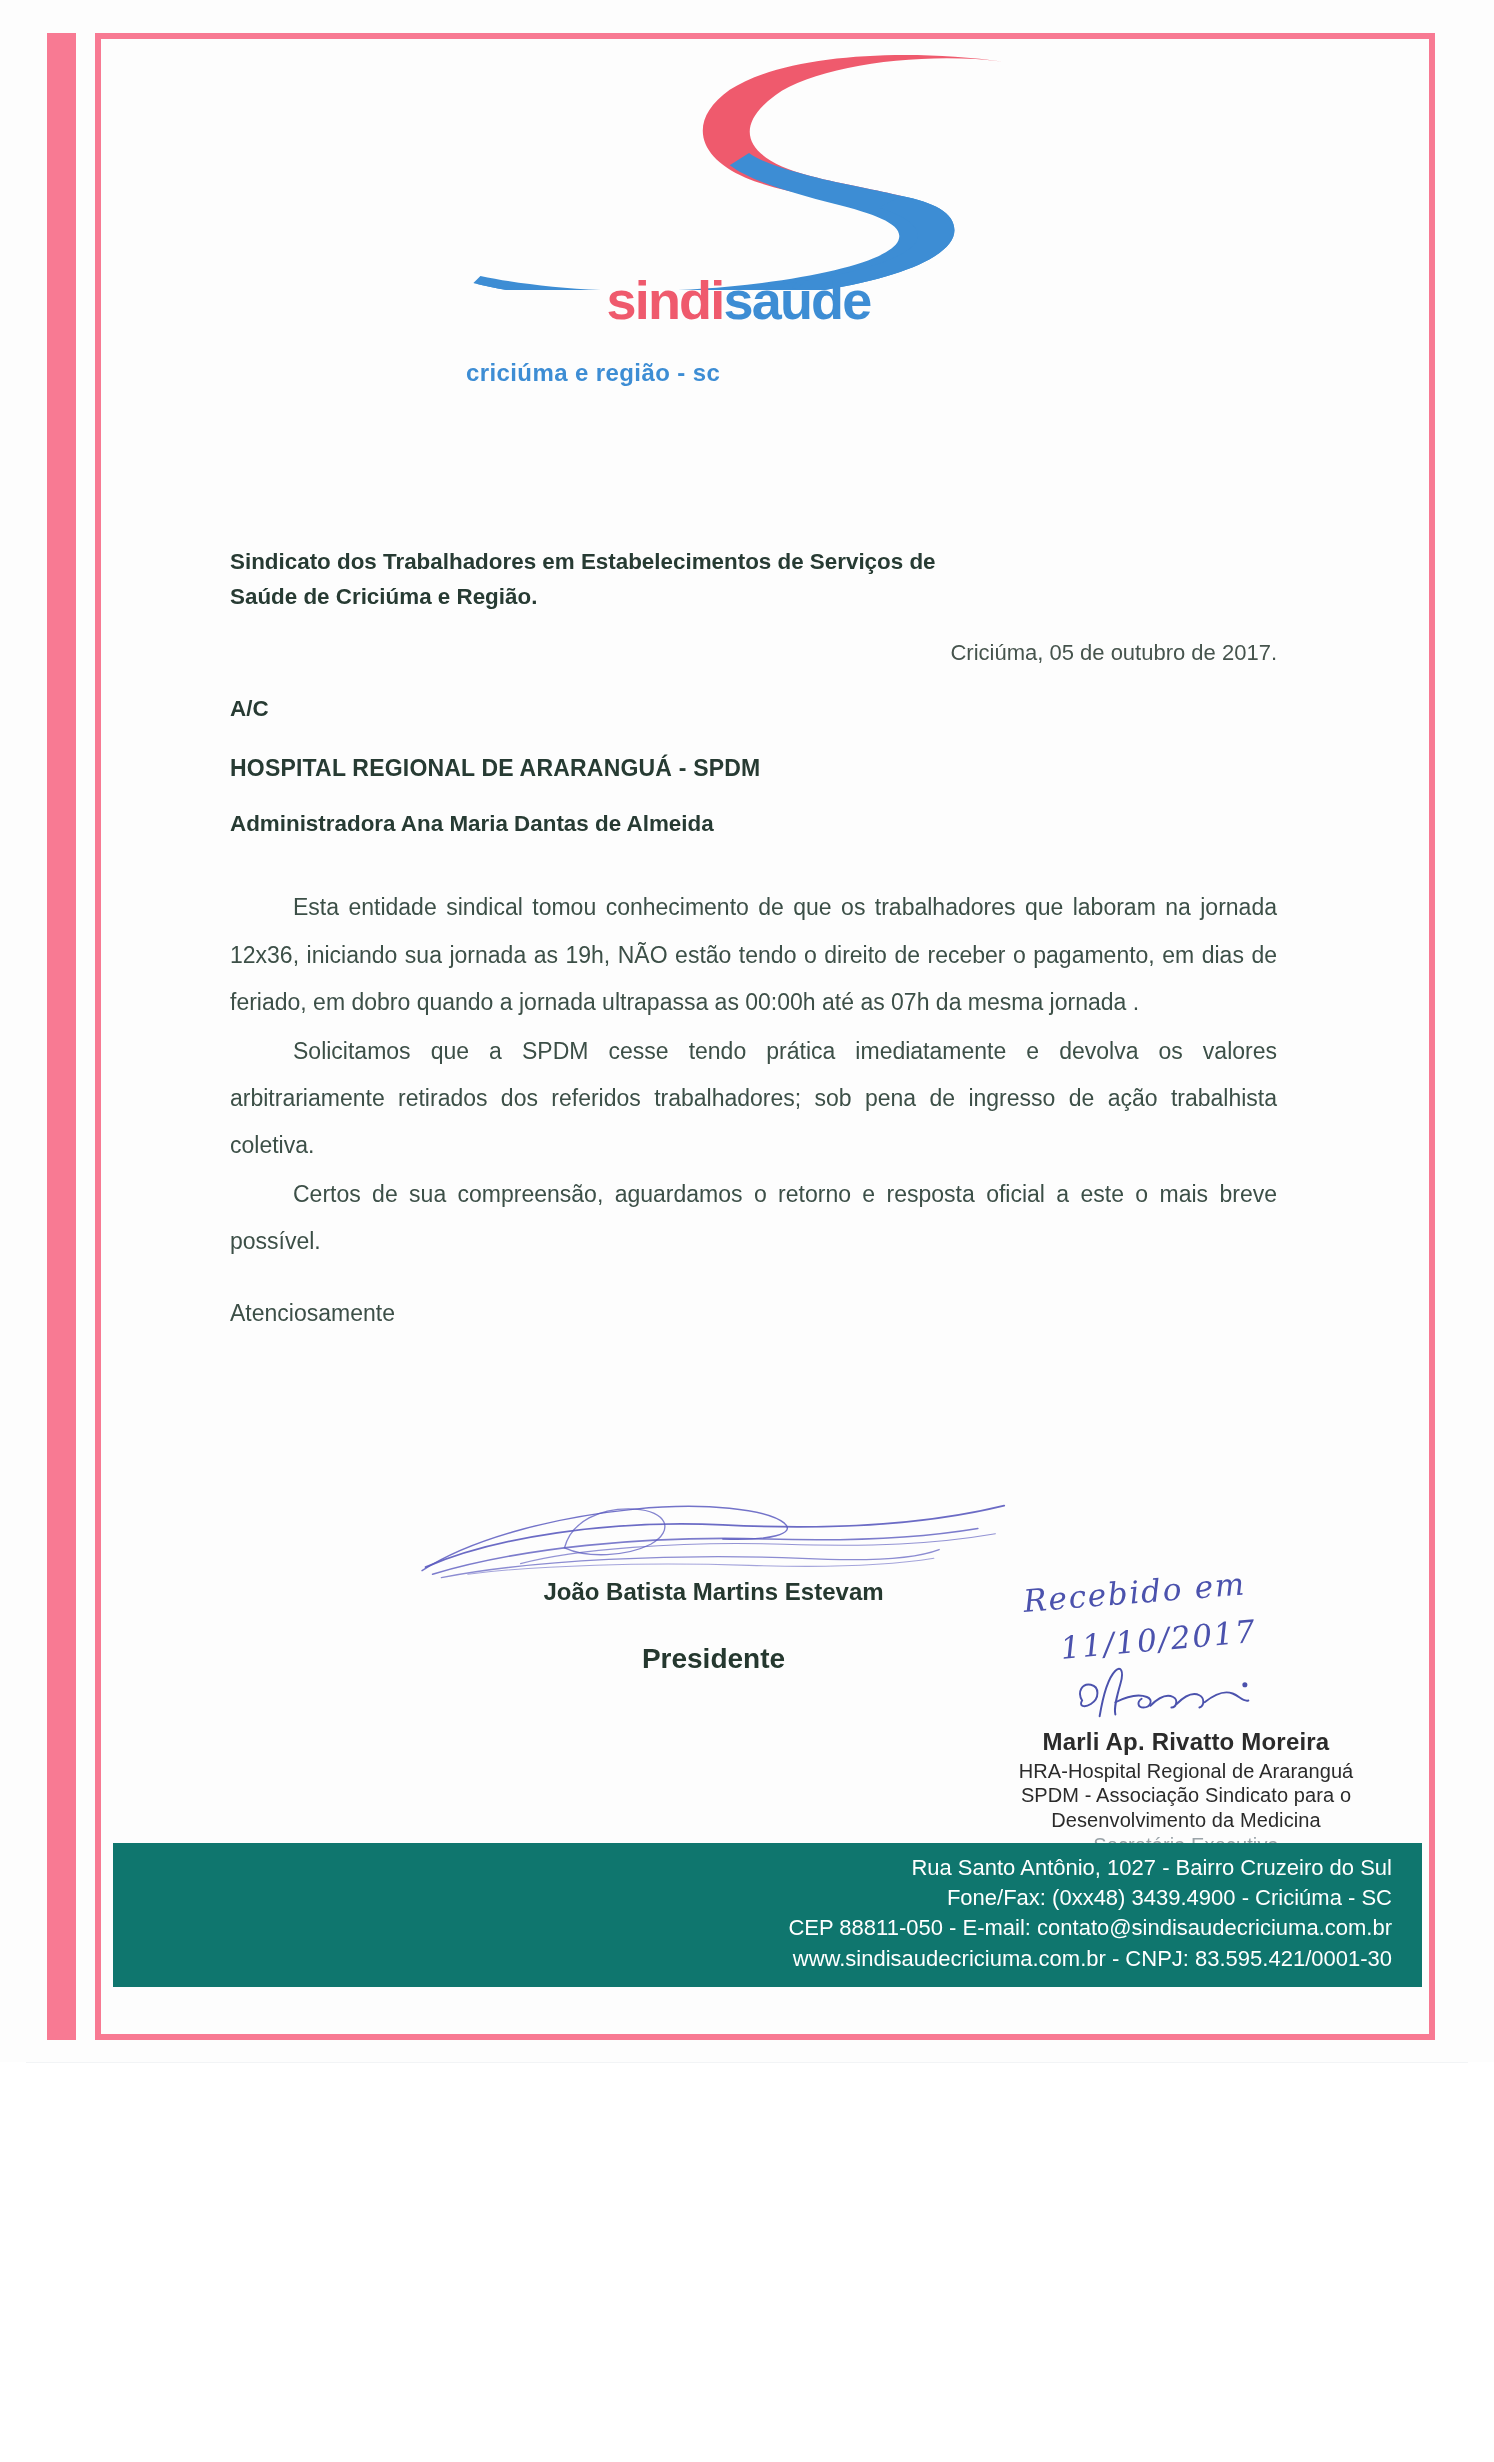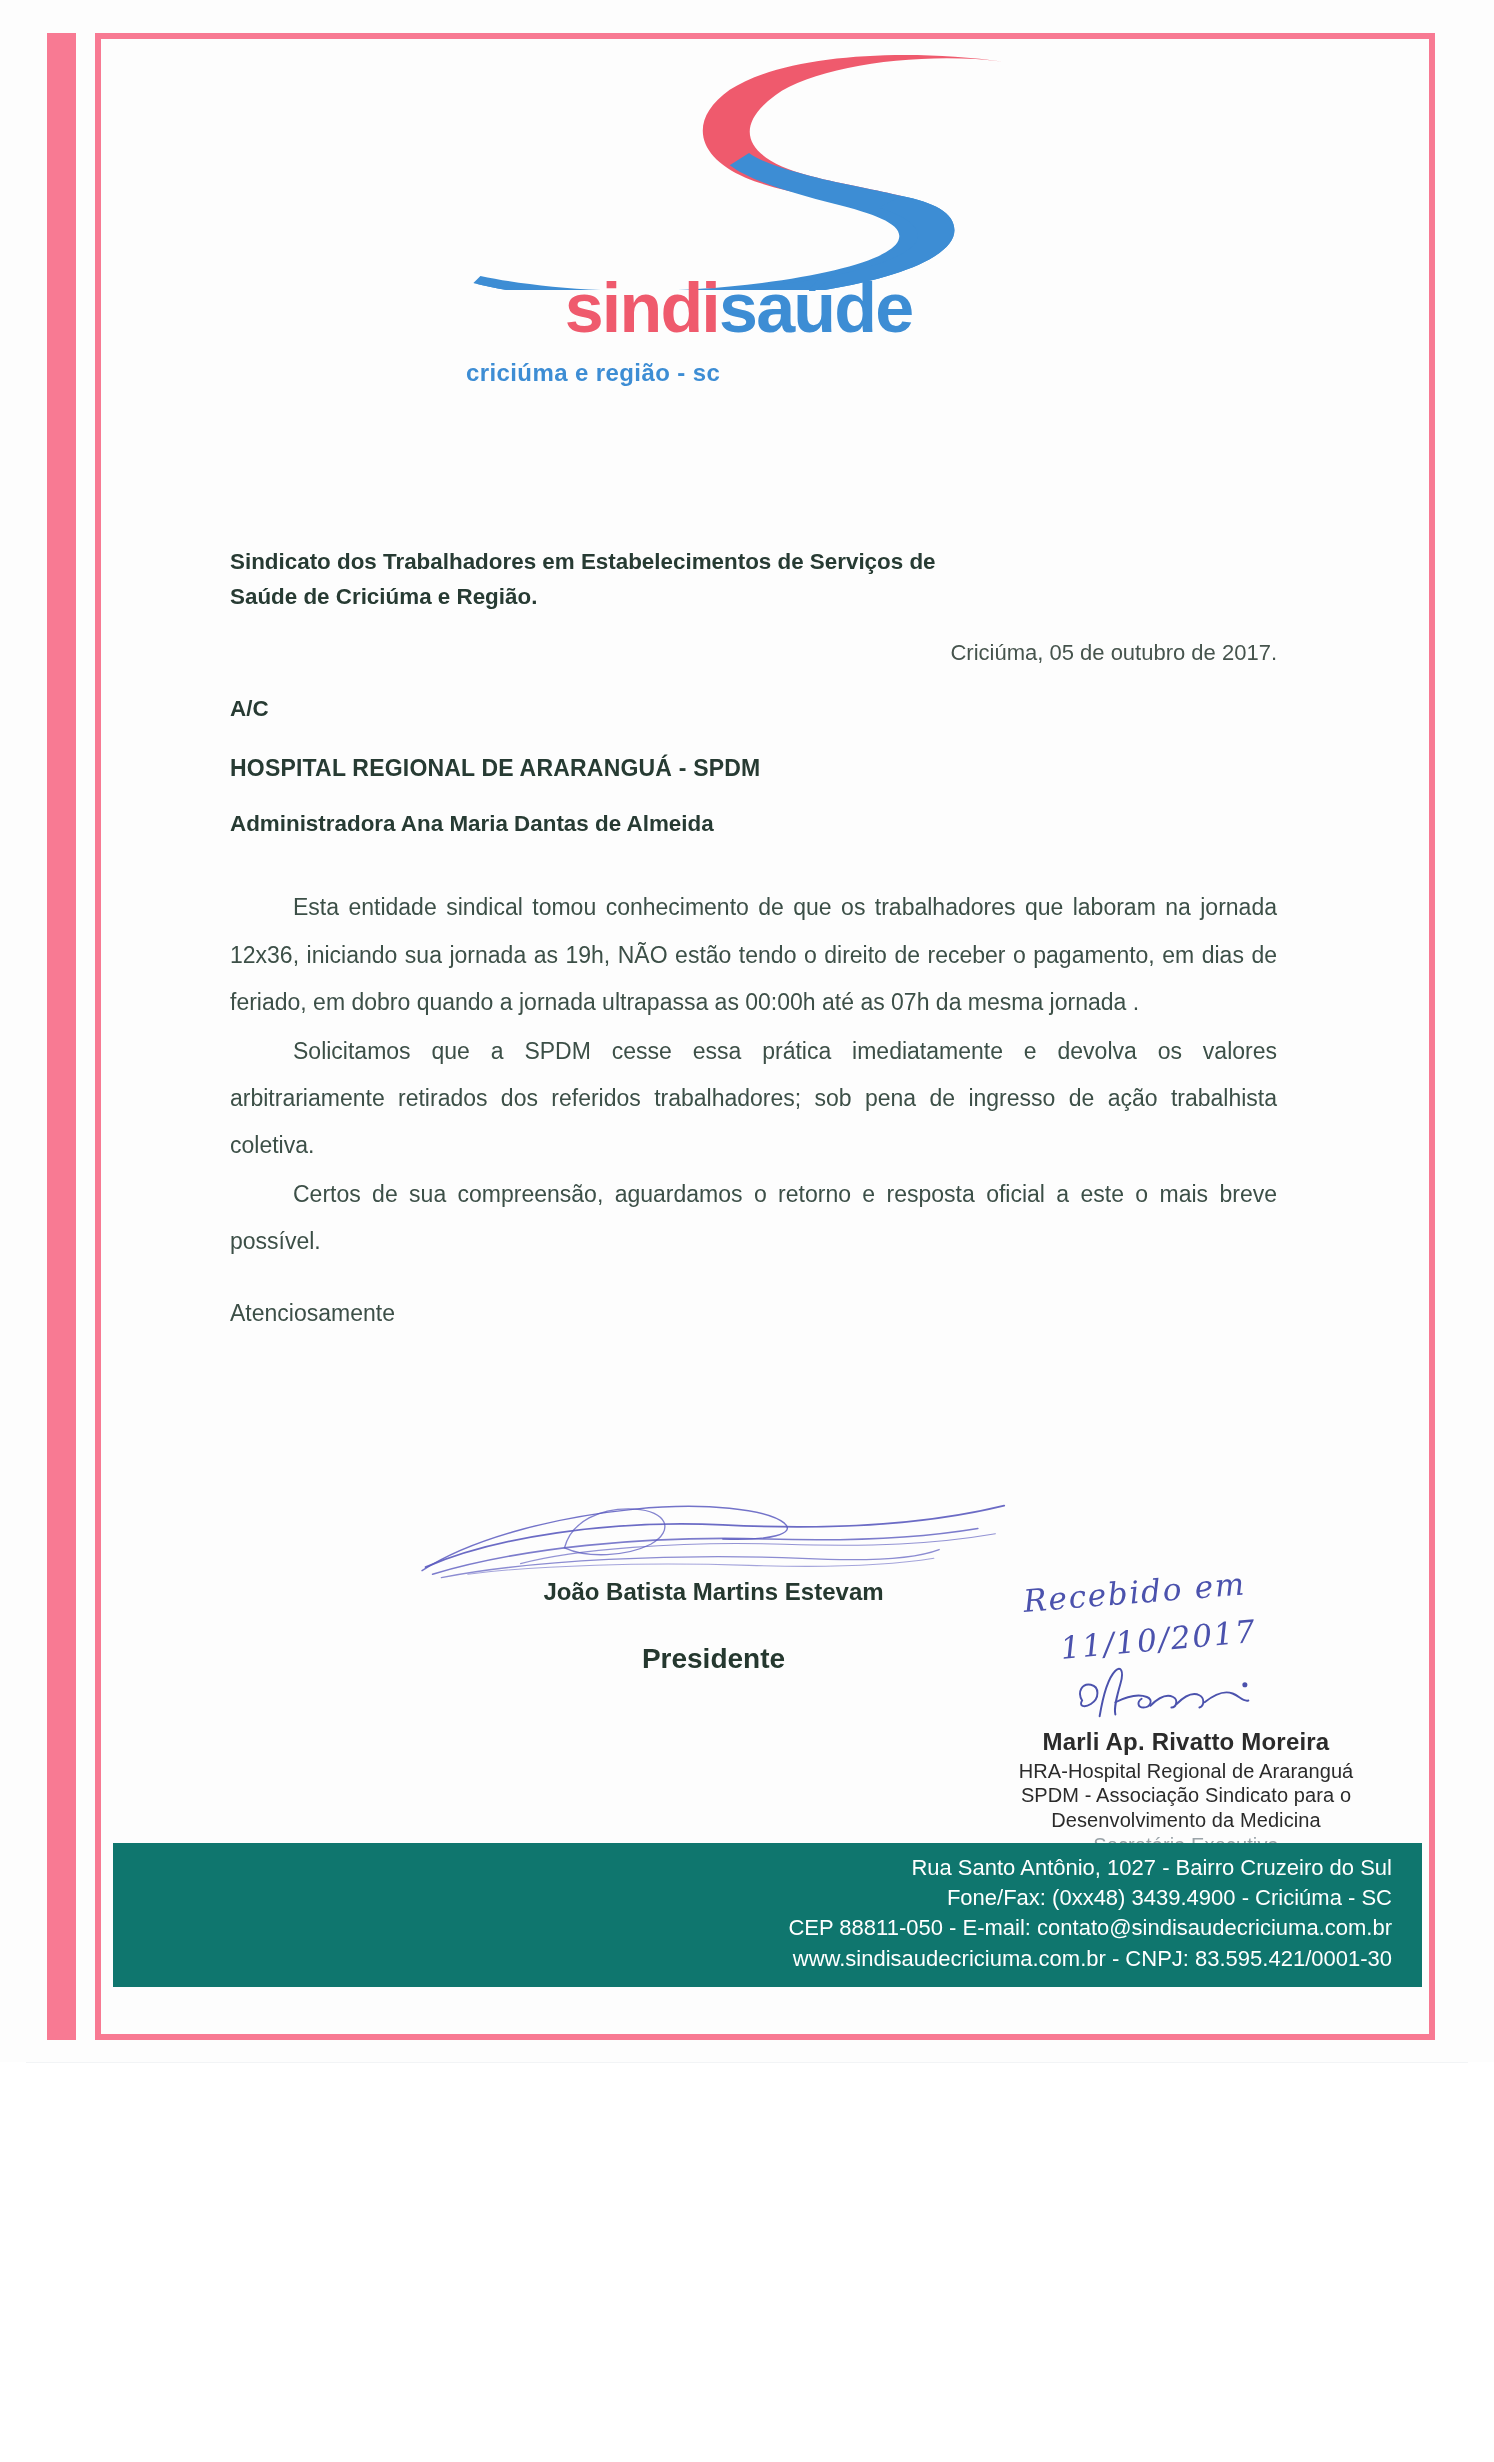--- a/index.html
+++ b/index.html
@@ -62,21 +62,21 @@
   #logo-swoosh {
     position: absolute;
     left: 0; top: 0;
     width: 545px; height: 237px;
   }
   #logo-wordmark {
     position: absolute;
     left: 0; top: 220px;
     width: 545px;
     text-align: center;
-    font-size: 70px;
+    font-size: 54px;
     font-weight: bold;
     letter-spacing: -1.8px;
     line-height: 1;
     white-space: nowrap;
   }
   #logo-wordmark .wm-sindi { color: #ef5a6d; }
   #logo-wordmark .wm-saude { color: #3d8dd4; }
   #logo-subtitle {
     position: absolute;
     left: 0; top: 306px;
@@ -319,21 +319,21 @@
 
     <div id="date-line">Criciúma, 05 de outubro de 2017.</div>
 
     <div id="attn-label">A/C</div>
 
     <div id="recipient-org">HOSPITAL REGIONAL DE ARARANGUÁ - SPDM</div>
 
     <div id="recipient-person">Administradora Ana Maria Dantas de Almeida</div>
 
     <div id="para-1" class="body-para">Esta entidade sindical tomou conhecimento de que os trabalhadores que laboram na jornada 12x36, iniciando sua jornada as 19h, NÃO estão tendo o direito de receber o pagamento, em dias de feriado, em dobro quando a jornada ultrapassa as 00:00h até as 07h da mesma jornada .</div>
-    <div id="para-2" class="body-para">Solicitamos que a SPDM cesse essa prática imediatamente e devolva os valores arbitrariamente retirados dos referidos trabalhadores; sob pena de ingresso de ação trabalhista coletiva.</div>
+    <div id="para-2" class="body-para">Solicitamos que a SPDM cesse tendo prática imediatamente e devolva os valores arbitrariamente retirados dos referidos trabalhadores; sob pena de ingresso de ação trabalhista coletiva.</div>
     <div id="para-3" class="body-para">Certos de sua compreensão, aguardamos o retorno e resposta oficial a este o mais breve possível.</div>
 
     <div id="closing">Atenciosamente</div>
 
   </div>
 
   <div id="signature-block">
     <svg id="signature-scribble" viewBox="0 0 680 120">
       <g fill="none" stroke="#5b5bbf" stroke-linecap="round">
         <path d="M8 96 C 60 62, 150 36, 250 26 C 330 18, 400 26, 420 42 C 434 54, 404 62, 350 60" stroke-width="1.6" opacity="0.85"></path>

